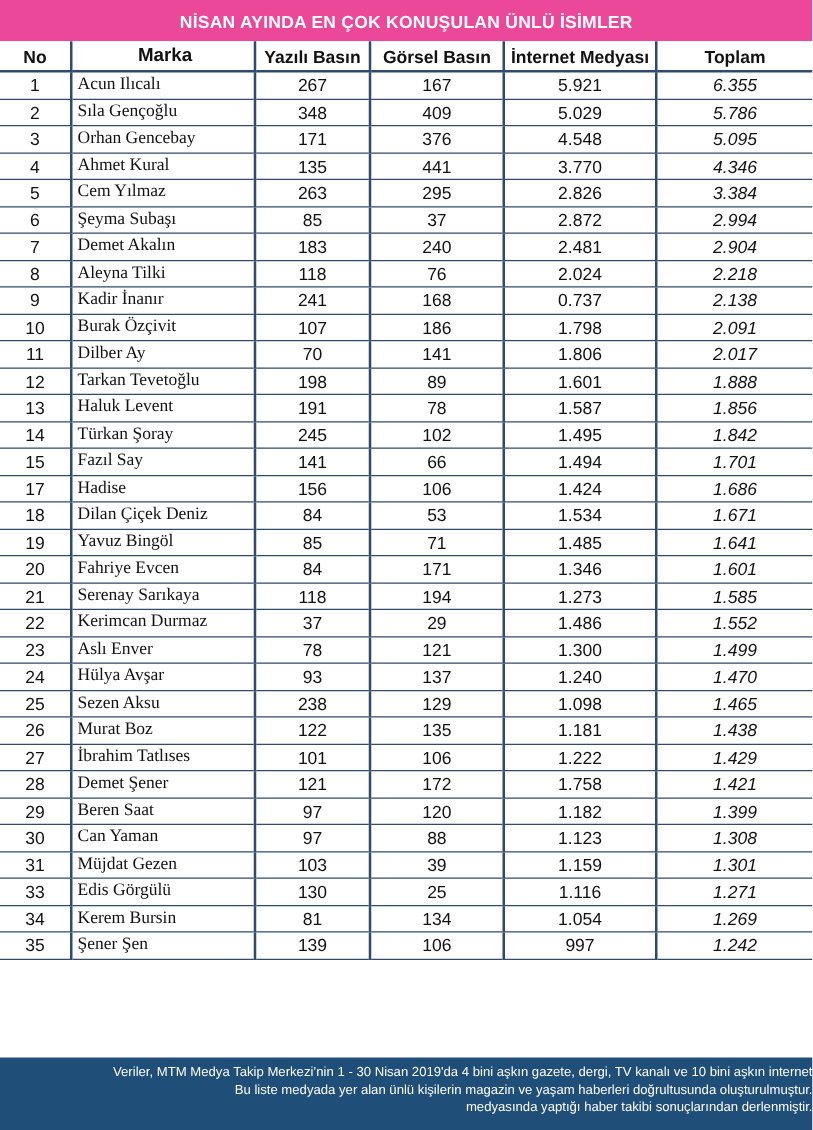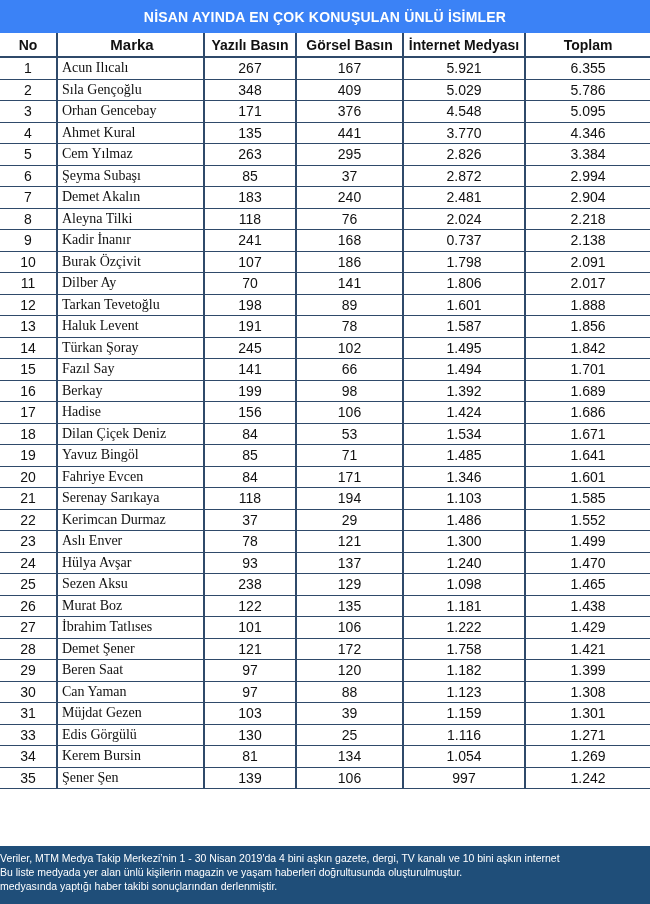--- a/index.html
+++ b/index.html
@@ -1,34 +1,34 @@
 <!DOCTYPE html>
 <html><head>
 <meta charset="utf-8">
 <style>
   html, body { margin:0; padding:0; }
   body { width:650px; height:904px; background:#ffffff; font-family:"Liberation Sans", sans-serif; overflow:hidden; }
   .page { position:relative; width:650px; height:904px; background:#ffffff; }
-  .title-band { height:33px; background:#3b82f6; color:#ffffff; display:flex; align-items:center; justify-content:center; font-size:14px; font-weight:bold; letter-spacing:0.2px; }
+  .title-band { height:33px; background:#ec4899; color:#ffffff; display:flex; align-items:center; justify-content:center; font-size:14px; font-weight:bold; letter-spacing:0.2px; }
   table { border-collapse:collapse; width:650px; table-layout:fixed; }
   col.c-no { width:57px; }
   col.c-name { width:147px; }
   col.c-yaz { width:92px; }
   col.c-gor { width:107px; }
   col.c-int { width:122px; }
   col.c-top { width:125px; }
   thead th { height:23px; background:#ffffff; color:#111; font-size:14px; font-weight:bold; border-left:2px solid #2f4a6a; border-right:2px solid #2f4a6a; border-bottom:2px solid #2f4a6a; padding:0; text-align:center; }
   thead th.left { text-align:center; padding-left:3px; font-size:15px; }
   thead th:first-child { border-left:none;margin-top:29px; }
   thead th:last-child { border-right:none; }
   tbody td { height:20.5px; font-size:14px; color:#111; text-align:center; padding:0; border-left:2px solid #2f4a6a; border-right:2px solid #2f4a6a; border-bottom:1.5px solid #2f4a6a; }
   tbody td.left { text-align:left; padding-left:4px; white-space:nowrap;font-family:Liberation Serif, serif; }
   tbody td:first-child { border-left:none; }
-  tbody td:last-child { border-right:none; }
-  .footer { position:absolute; left:0; top:846px; width:650px; height:58px; background:#1f4e79; color:#ffffff; font-size:10.5px; line-height:14px; text-align:left; padding-top:5px; box-sizing:border-box; }
+  tbody td:last-child { border-right:none;font-style:italic; }
+  .footer { position:absolute; left:0; top:846px; width:650px; height:58px; background:#1f4e79; color:#ffffff; font-size:10.5px; line-height:14px; text-align:right; padding-top:5px; box-sizing:border-box; }
   .footer p { margin:0; }
 </style>
 </head>
 <body>
 
 <div class="page">
   <div class="title-band">NİSAN AYINDA EN ÇOK KONUŞULAN ÜNLÜ İSİMLER</div>
 
   <table>
     <colgroup>
@@ -164,28 +164,20 @@
         </tr>
         <tr>
           <td>15</td>
           <td class="left">Fazıl Say</td>
           <td>141</td>
           <td>66</td>
           <td>1.494</td>
           <td>1.701</td>
         </tr>
         <tr>
-          <td>16</td>
-          <td class="left">Berkay</td>
-          <td>199</td>
-          <td>98</td>
-          <td>1.392</td>
-          <td>1.689</td>
-        </tr>
-        <tr>
           <td>17</td>
           <td class="left">Hadise</td>
           <td>156</td>
           <td>106</td>
           <td>1.424</td>
           <td>1.686</td>
         </tr>
         <tr>
           <td>18</td>
           <td class="left">Dilan Çiçek Deniz</td>
@@ -208,21 +200,21 @@
           <td>84</td>
           <td>171</td>
           <td>1.346</td>
           <td>1.601</td>
         </tr>
         <tr>
           <td>21</td>
           <td class="left">Serenay Sarıkaya</td>
           <td>118</td>
           <td>194</td>
-          <td>1.103</td>
+          <td>1.273</td>
           <td>1.585</td>
         </tr>
         <tr>
           <td>22</td>
           <td class="left">Kerimcan Durmaz</td>
           <td>37</td>
           <td>29</td>
           <td>1.486</td>
           <td>1.552</td>
         </tr>

